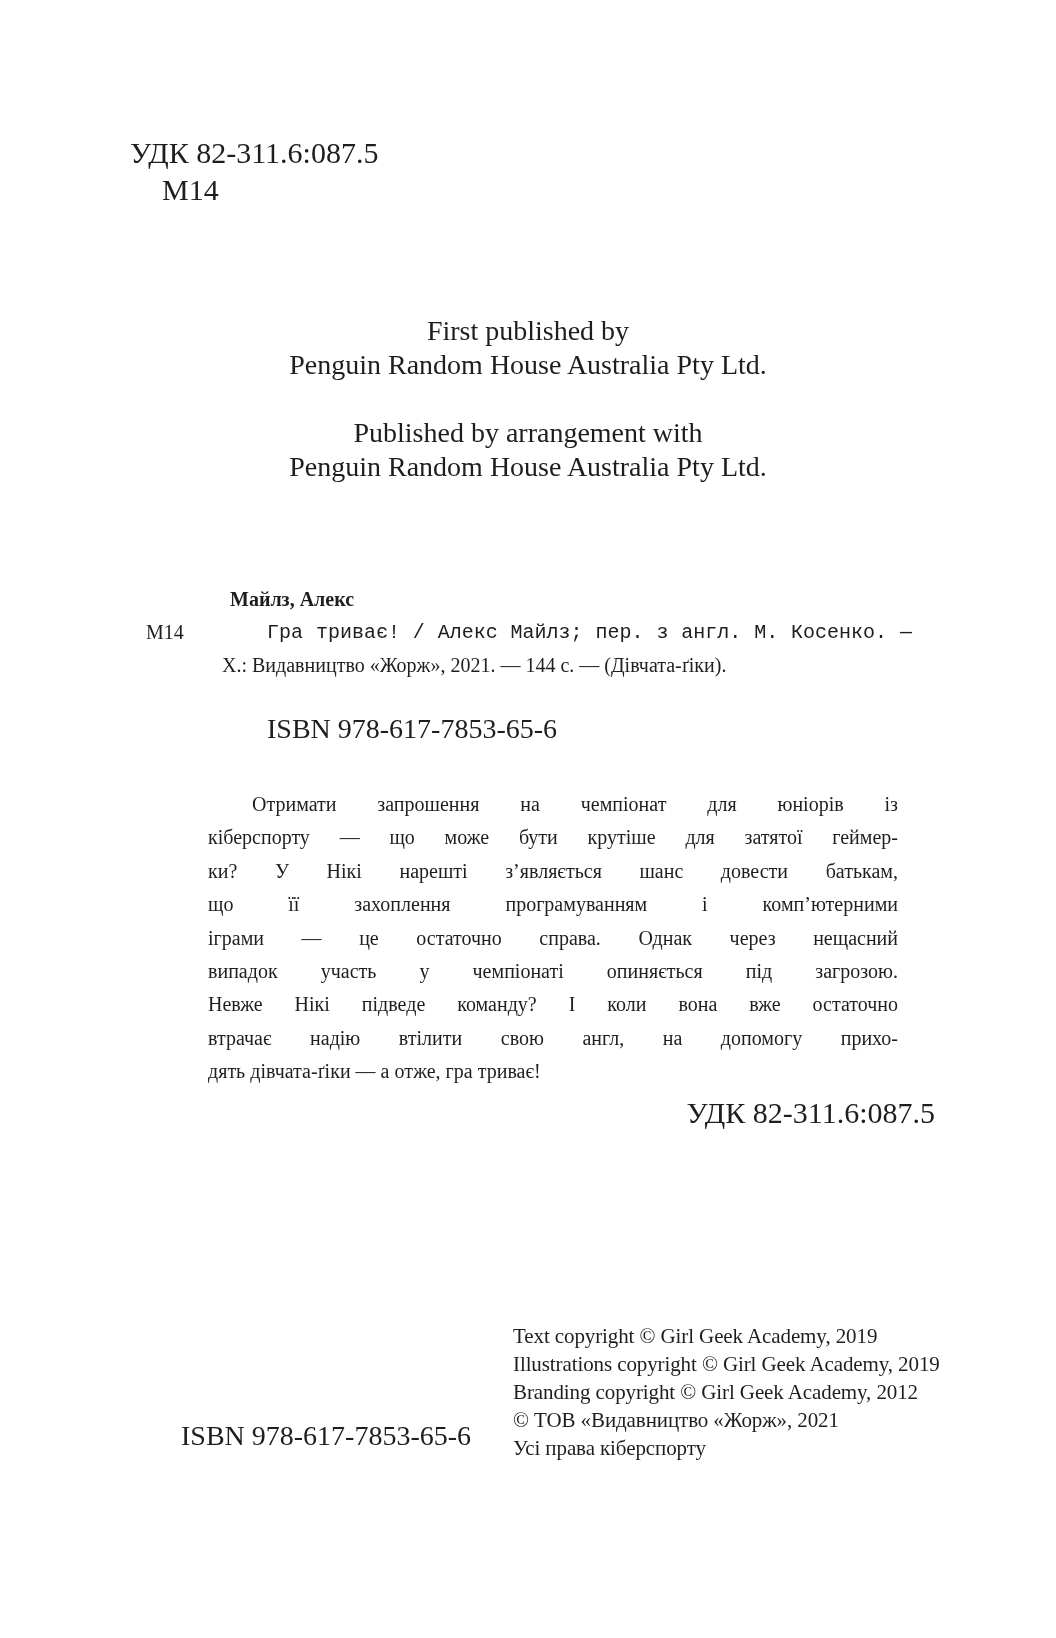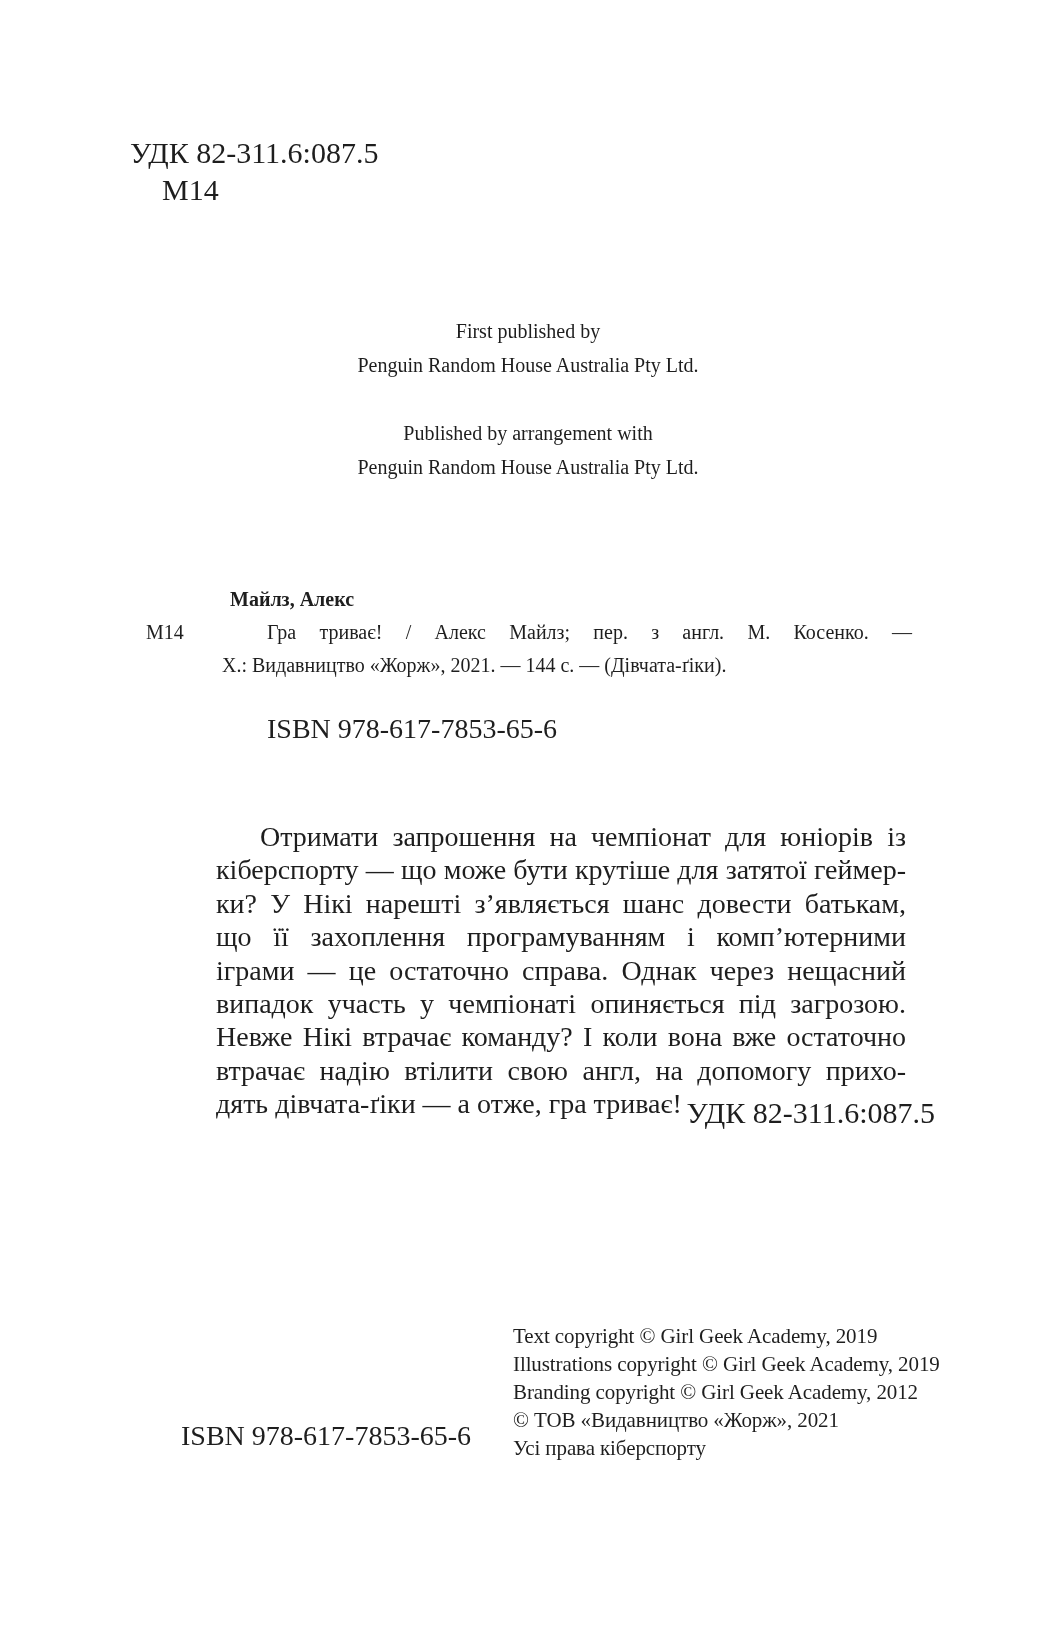--- a/index.html
+++ b/index.html
@@ -24,21 +24,21 @@
     font-size: 30px;
     line-height: 37px;
   }
   .udk-top .code { padding-left: 32px; }
 
   
   .imprint-block {
     left: 0;
     width: 1056px;
     text-align: center;
-    font-size: 20px;
+    font-size: 28px;
     line-height: 34px;
   }
   .imprint-1 { top: 314px; }
   .imprint-2 { top: 416px; }
 
   
   .catalog {
     left: 222px;
     top: 583px;
     width: 690px;
@@ -51,36 +51,35 @@
   }
   .catalog .index-code {
     position: absolute;
     left: -76px;
     top: 33px;
   }
   .jline {
     text-align: justify;
     text-align-last: justify;
   }
-  .catalog .entry1 { text-indent: 45px; }
+  .catalog .entry1 { text-indent: 45px; font-family: Liberation Mono, monospace; }
 
   .isbn-mid {
     left: 267px;
     top: 713px;
     font-size: 28px;
   }
 
   
   .annotation {
-    left: 216px;
+    left: 208px;
     top: 788px;
     width: 690px;
-    font-size: 28px;
+    font-size: 20px;
     line-height: 33.4px;
-    margin-top: 32px;
   }
   .annotation .first { text-indent: 44px; }
   .annotation .last {
     text-align: right;
     text-align-last: left;
   }
 
   .udk-bottom {
     left: 0;
     top: 1096px;
@@ -130,21 +129,21 @@
 
 <div class="abs isbn-mid">ISBN 978-617-7853-65-6</div>
 
 <div class="abs annotation">
   <div class="jline first">Отримати запрошення на чемпіонат для юніорів із</div>
   <div class="jline">кіберспорту — що може бути крутіше для затятої геймер-</div>
   <div class="jline">ки? У Нікі нарешті з’являється шанс довести батькам,</div>
   <div class="jline">що її захоплення програмуванням і комп’ютерними</div>
   <div class="jline">іграми — це остаточно справа. Однак через нещасний</div>
   <div class="jline">випадок участь у чемпіонаті опиняється під загрозою.</div>
-  <div class="jline">Невже Нікі втрачає команду? І коли вона вже остаточно</div>
+  <div class="jline">Невже Нікі підведе команду? І коли вона вже остаточно</div>
   <div class="jline">втрачає надію втілити свою англ, на допомогу прихо-</div>
   <div class="jline last">дять дівчата-ґіки — а отже, гра триває!</div>
 </div>
 
 <div class="abs udk-bottom">УДК 82-311.6:087.5</div>
 
 <div class="abs footer-isbn">ISBN 978-617-7853-65-6</div>
 
 <div class="abs copyright">
   <div>Text copyright © Girl Geek Academy, 2019</div>

